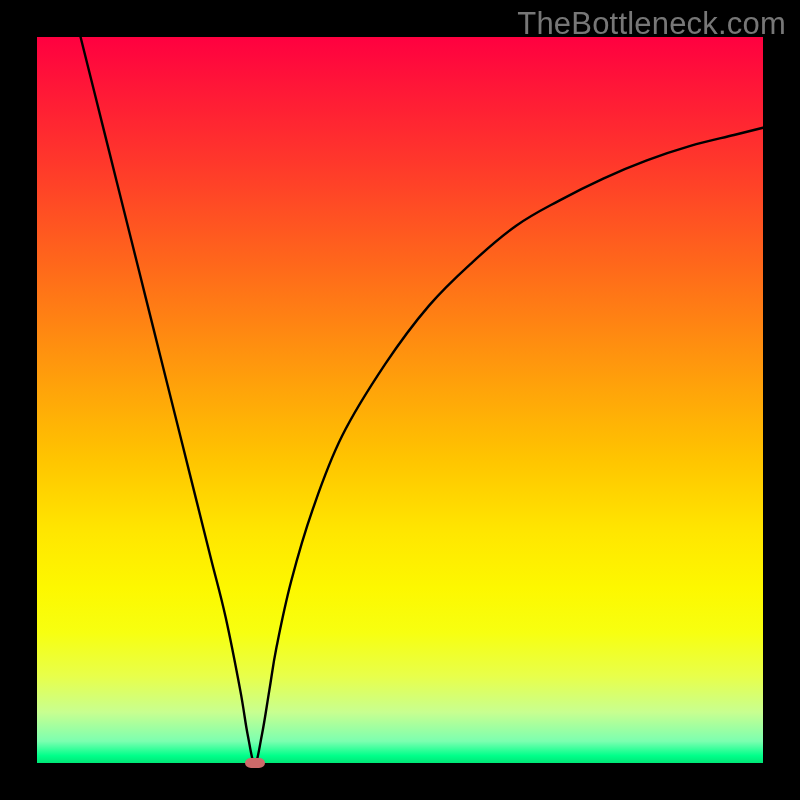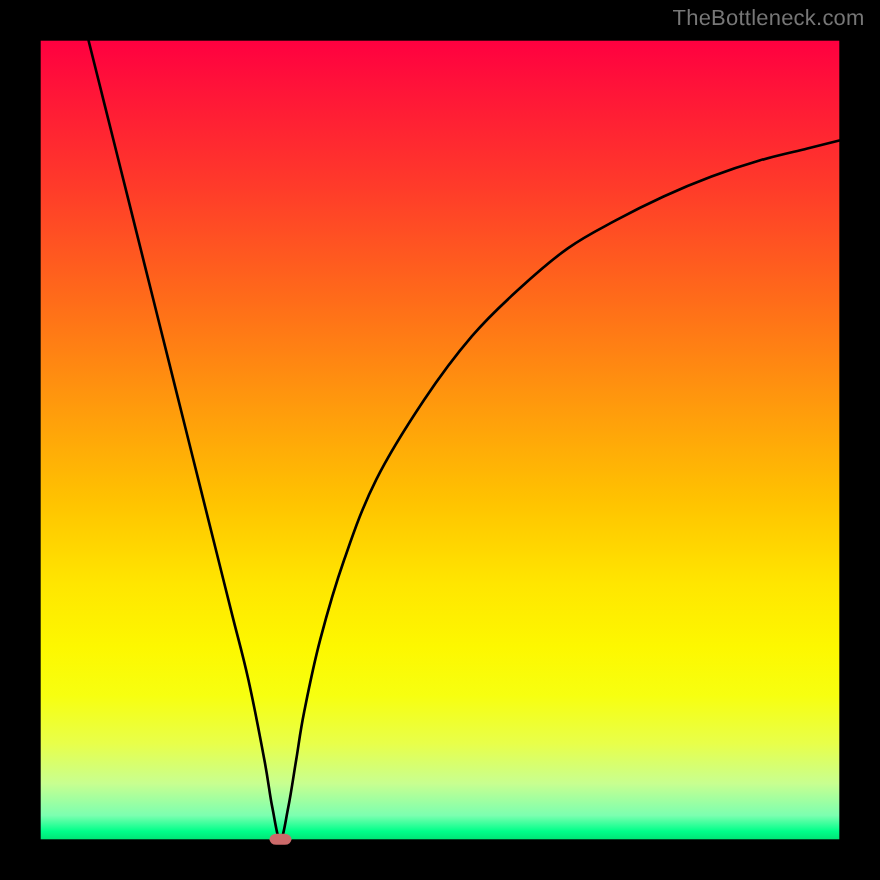--- a/index.html
+++ b/index.html
@@ -39,21 +39,21 @@
       #7cffb0 97%,
       #00ff8a 99%,
       #00e676 100%
     );
   }
   .watermark {
     position: absolute;
     top: 6px;
     right: 14px;
     color: #777;
-    font-size: 20px;
+    font-size: 31px;
     font-weight: 500;
     letter-spacing: 0.2px;
     user-select: none;
   }
   .marker {
     position: absolute;
     width: 20px;
     height: 10px;
     border-radius: 6px / 5px;
     background: #cc6a6a;

